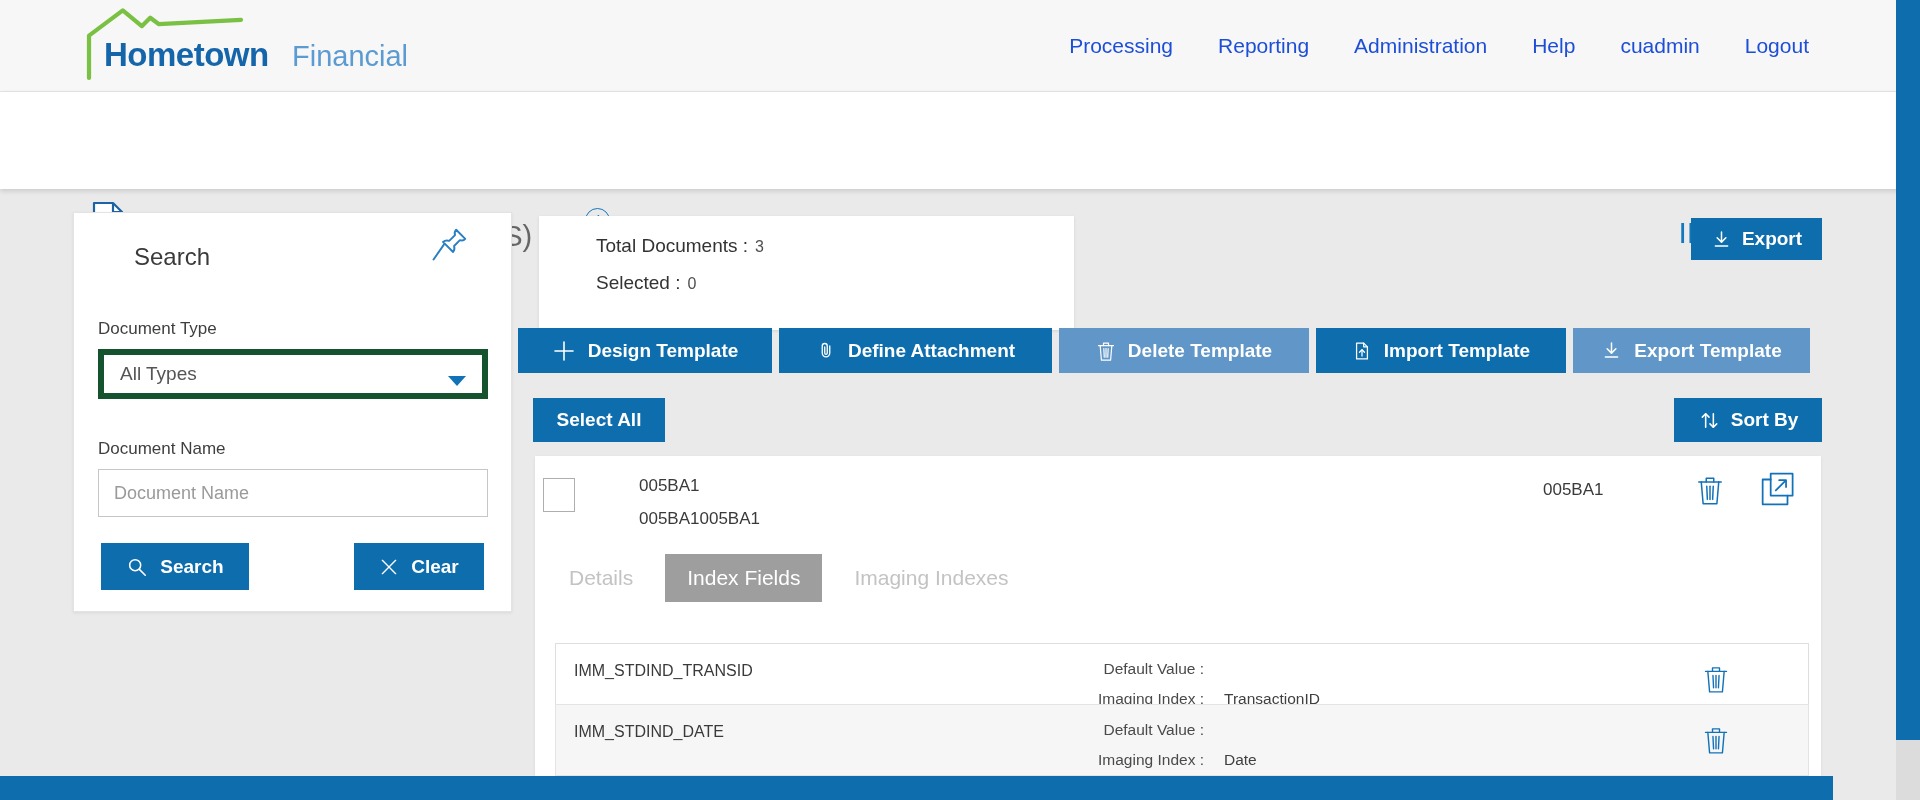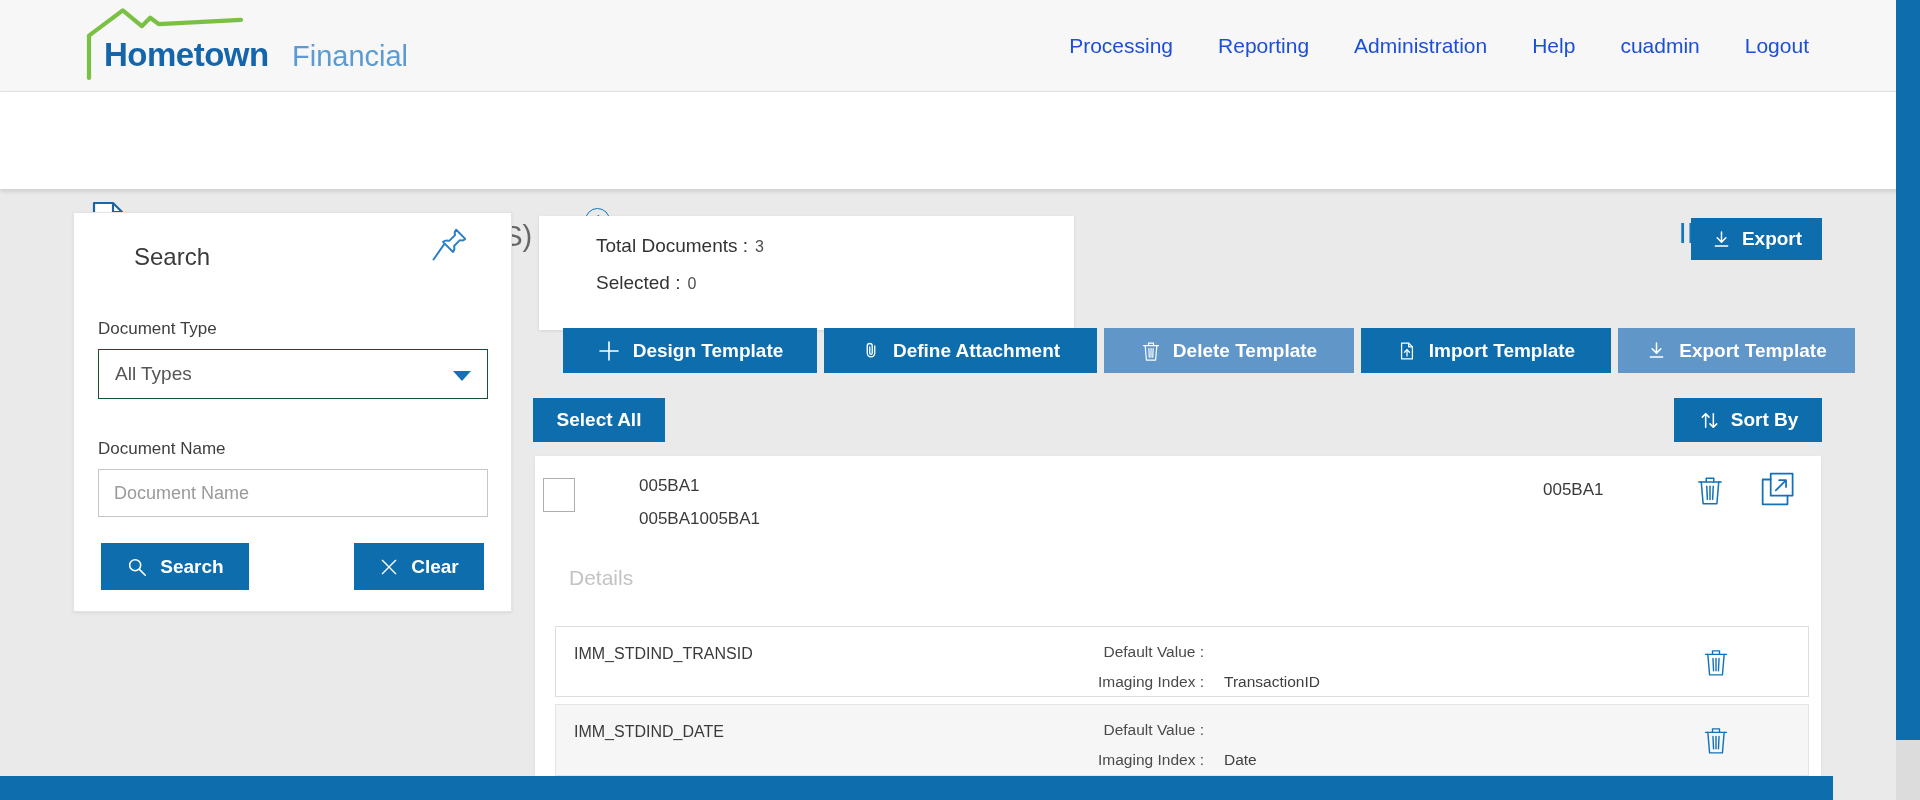--- a/index.html
+++ b/index.html
@@ -22,39 +22,39 @@
   .page-title { position:absolute; left:141px; top:128px; font-size:29px; font-weight:normal; color:#666666; }
   .info-badge { position:absolute; left:585px; top:116px; width:25px; height:25px; border:1.6px solid #1377bd; border-radius:50%; color:#1377bd; font-family:"Liberation Serif", serif; font-style:italic; font-size:16px; display:flex; align-items:center; justify-content:center; cursor:pointer; }
   .brand { position:absolute; right:98px; top:124px; font-size:30px; color:#1377bd; }
 
   
   .search-card { position:absolute; left:73px; top:212px; width:439px; height:400px; background:#ffffff; border:1px solid #e3e3e3; box-shadow:0 1px 3px rgba(0,0,0,0.08); }
   .search-card h2 { position:absolute; left:60px; top:30px; font-size:24px; font-weight:normal; color:#3a3a3a; }
   .pin { position:absolute; right:38px; top:8px; cursor:pointer; }
   .field-label { position:absolute; left:24px; font-size:17px; color:#3f3f3f; }
   .lbl-type { top:106px; } .lbl-name { top:226px; }
-  .select-box { position:absolute; left:24px; top:136px; width:390px; height:50px; background:#fff; border:1px solid #14532d; display:flex; align-items:center; cursor:pointer; }
+  .select-box { position:absolute; left:24px; top:136px; width:390px; height:50px; background:#fff; border:6px solid #14532d; display:flex; align-items:center; cursor:pointer; }
   .select-box .sel-val { margin-left:16px; font-size:19px; color:#555; }
   .caret { position:absolute; right:16px; top:21px; width:0; height:0; border-left:9px solid transparent; border-right:9px solid transparent; border-top:10px solid #1272b8; }
   .text-input { position:absolute; left:24px; top:256px; width:390px; height:48px; border:1px solid #c6c6c6; font-family:"Liberation Sans", sans-serif; font-size:18px; color:#333; padding-left:15px; }
   .text-input::placeholder { color:#9a9a9a; }
   .btn { background:#0e6dad; color:#fff; border:none; display:flex; align-items:center; justify-content:center; gap:12px; font-family:"Liberation Sans", sans-serif; font-weight:bold; cursor:pointer; }
   .btn svg { flex:0 0 auto; }
   .btn-search { position:absolute; left:27px; top:330px; width:148px; height:47px; font-size:19px; }
   .btn-clear  { position:absolute; left:280px; top:330px; width:130px; height:47px; font-size:19px; }
 
   
   .stats-card { position:absolute; left:539px; top:216px; width:535px; height:114px; background:#fff; box-shadow:0 1px 3px rgba(0,0,0,0.10); }
   .stats-line { position:absolute; left:57px; font-size:19px; color:#333; }
   .stats-line .val { font-size:16px; color:#4f4f4f; margin-left:7px; }
   .stats-1 { top:19px; } .stats-2 { top:56px; }
   .btn-export { position:absolute; left:1691px; top:218px; width:131px; height:42px; font-size:19px; gap:10px; }
 
   
-  .actions { position:absolute; left:563px; top:328px; height:41px; display:flex; gap:7px; }
+  .actions { position:absolute; left:518px; top:328px; height:41px; display:flex; gap:7px; }
   .actions .btn { height:45px; font-size:19px; }
   .btn.disabled { background:#6096c8; }
   .w-design{width:254px;} .w-define{width:273px;} .w-delete{width:250px;} .w-import{width:250px;} .w-exportt{width:237px;}
 
   .btn-selectall { position:absolute; left:533px; top:398px; width:132px; height:44px; font-size:19px; }
   .btn-sortby   { position:absolute; left:1674px; top:398px; width:148px; height:44px; font-size:19px; gap:10px; }
 
   
   .doc-card { position:absolute; left:535px; top:456px; width:1286px; height:320px; background:#ffffff; box-shadow:0 1px 3px rgba(0,0,0,0.08); }
   .chk { position:absolute; left:8px; top:22px; width:32px; height:34px; background:#fff; border:1px solid #aeaeae; cursor:pointer; }
@@ -65,21 +65,21 @@
   .doc-trash { left:1160px; top:16px; }
   .doc-open  { left:1224px; top:14px; }
 
   .tabs { position:absolute; left:34px; top:98px; height:48px; display:flex; align-items:stretch; }
   .tab { display:flex; align-items:center; padding:0 22px; font-size:21px; color:#c3c3c3; cursor:pointer; white-space:nowrap; }
   .tab.first { padding-left:0; }
   .tab.active { background:#9e9e9e; color:#ffffff; margin:0 10px; }
 
   .idx-row { position:absolute; left:20px; width:1254px; height:71px; background:#fff; border:1px solid #dedede; }
   .idx-row.alt { background:#f6f6f6; border-color:#e4e4e4; }
-  .row-1 { top:170px; } .row-2 { top:248px; height:72px; }
+  .row-1 { top:187px; } .row-2 { top:248px; height:72px; }
   .idx-name { position:absolute; left:18px; top:18px; font-size:16px; color:#3a3a3a; }
   .idx-lbl { position:absolute; width:130px; text-align:right; font-size:15.5px; color:#4a4a4a; }
   .idx-val { position:absolute; left:668px; font-size:15.5px; color:#3f3f3f; }
   .l1 { top:16px; left:518px; } .l2 { top:46px; left:518px; }
   .v1 { top:16px; } .v2 { top:46px; }
   .idx-trash { left:1146px; top:13px; }
 
   
   .footer-bar { position:absolute; left:0; top:776px; width:1833px; height:24px; background:#0e6dad; }
   .scrollbar { position:absolute; left:1896px; top:0; width:24px; height:800px; background:#dcdcdc; cursor:pointer; }
@@ -256,20 +256,22 @@
       <svg class="stroke" width="38" height="38" viewBox="0 0 26 26" stroke-width="1.2">
         <rect x="8" y="2.5" width="15" height="15" fill="#ffffff"></rect>
         <path d="M8 6.5 H2.5 V23.5 H19.5 V17.5"></path>
         <line x1="11.5" y1="14" x2="18" y2="7.5"></line>
           <path d="M13.8 7 H18.5 V11.7"></path>
       </svg>
     </button>
 
     <div class="tabs">
       <div class="tab first">Details</div>
+      <div class="tab active">Index Fields</div>
+      <div class="tab">Imaging Indexes</div>
     </div>
 
     <div class="idx-row row-1">
       <span class="idx-name">IMM_STDIND_TRANSID</span>
       <span class="idx-lbl l1">Default Value :</span>
       <span class="idx-val v1"></span>
       <span class="idx-lbl l2">Imaging Index :</span>
       <span class="idx-val v2">TransactionID</span>
       <button class="icon-btn idx-trash">
         <svg class="stroke" width="28" height="44" viewBox="0 0 24 26" stroke-width="1.2">

